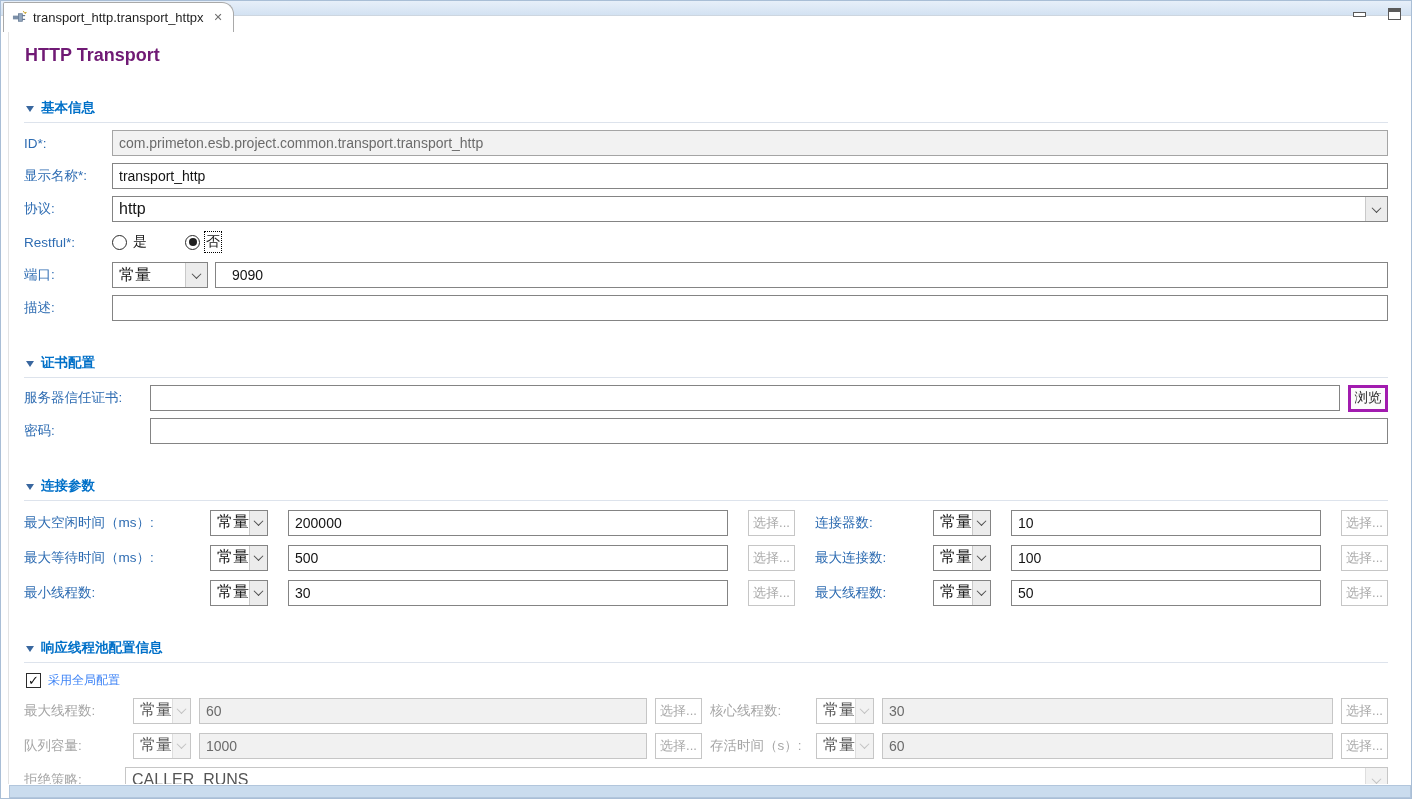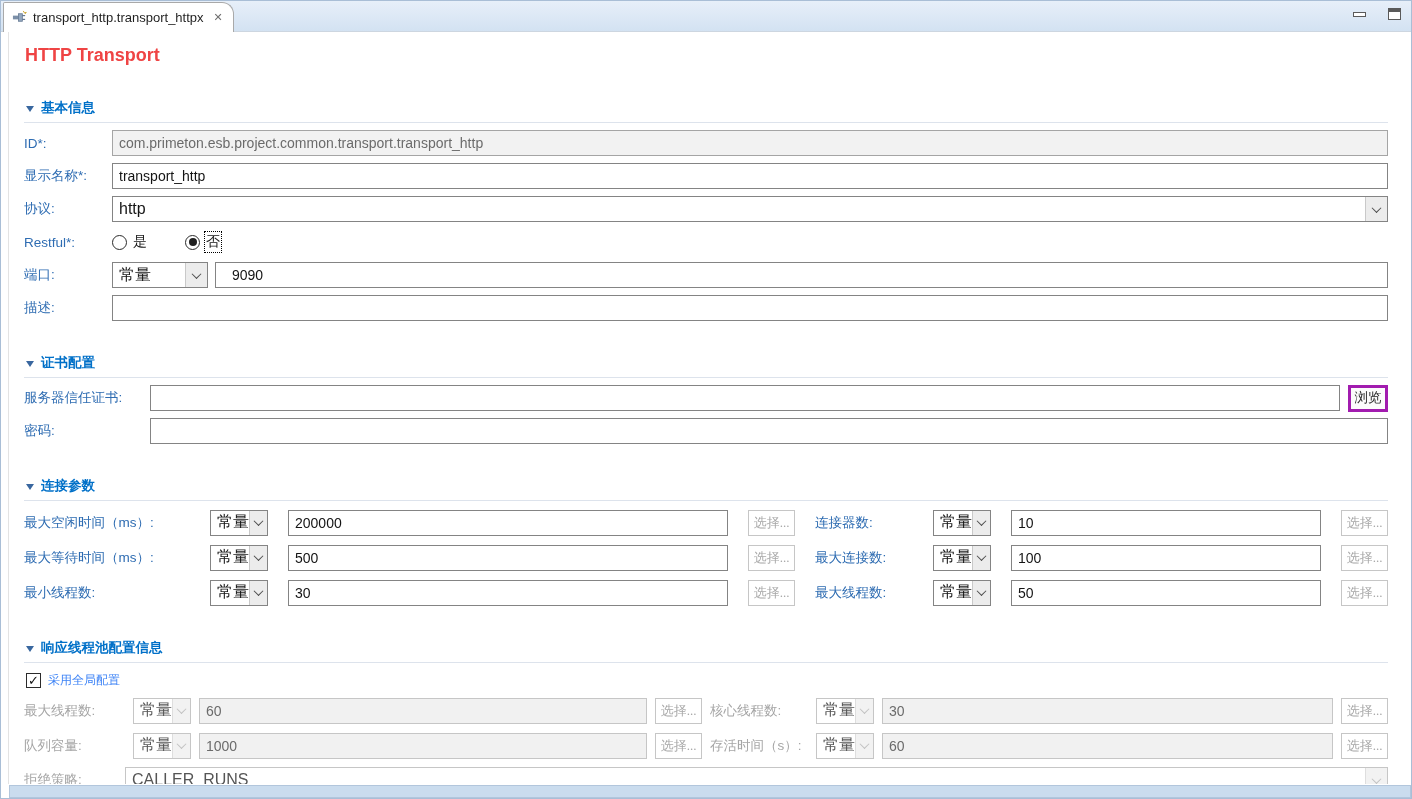--- a/index.html
+++ b/index.html
@@ -2,36 +2,36 @@
 <html><head>
 <meta charset="utf-8">
 <style>
   * { margin:0; padding:0; box-sizing:border-box; }
   html,body { background:#fff; }
   body { font-family:"Liberation Sans","DejaVu Sans",sans-serif; }
   .window { position:relative; width:1412px; height:799px; background:#fff; overflow:hidden;
             border:1px solid #a9bed6; }
 
   
-  .tabbar { position:relative; height:31px; background:linear-gradient(180deg,#e7eff9,#d3e2f2);
+  .tabbar { position:relative; height:15px; background:linear-gradient(180deg,#e7eff9,#d3e2f2);
             border-bottom:1px solid #cdd6e0;text-align:right; }
   .tab { position:absolute; left:2px; top:1px; height:30px; display:flex; align-items:center; gap:6px;
          padding:0 10px 0 8px; background:#fff; border:1px solid #a9a9a9; border-bottom:none;
          border-radius:2px 12px 0 0; }
   .tab-title { font-size:13px; color:#1f1f1f; }
   .tab-close { font-size:11px; color:#6f6f6f; margin-left:4px; cursor:pointer; }
   .winbtns { position:absolute; right:10px; top:7px; display:flex; gap:22px; align-items:center; }
   .min-ico { width:13px; height:5px; border:1px solid #5a5a5a; background:#fff; }
   .max-ico { width:13px; height:12px; border:1px solid #5a5a5a; background:#fff; position:relative; }
   .max-ico:before { content:""; position:absolute; left:0; right:0; top:0; height:3px; background:#5a5a5a; }
 
   
   .content { position:absolute; top:31px; left:7px; right:0; bottom:14px; background:#fff;
              border-left:1px solid #e3e3e3; padding:0 23px 0 15px; overflow:hidden; }
-  .page-title { margin:13px 0 6px 1px; font-size:18px; font-weight:bold; color:#ef4444; }
+  .page-title { margin:13px 0 6px 1px; font-size:18px; font-weight:bold; color:#701a75; }
 
   .sec-head { display:flex; align-items:center; gap:7px; margin-top:30px; padding:3px 0 5px 2px;
               border-bottom:1px solid #dde3ec; }
   .sec-head:first-of-type { margin-top:14px; }
   .tri { width:0; height:0; border-left:4.5px solid transparent; border-right:4.5px solid transparent;
          border-top:6px solid #39679f; margin-top:1px; cursor:pointer; }
   .sec-title { font-size:13.5px; font-weight:bold; color:#0070c8; }
 
   .row { display:flex; align-items:center; margin:7px 0; height:26px; }
   .lbl { font-size:13.5px; color:#2e6cb2; }
@@ -51,21 +51,21 @@
   .chev { width:7px; height:7px; border-right:1.6px solid #4d4d4d; border-bottom:1.6px solid #4d4d4d;
           transform:rotate(45deg) translate(-1px,-1px); }
   .combo.small .btn { width:18px; }
   .combo.disabled { border-color:#c6c6c6; }
   .combo.disabled .val { color:#555; }
   .combo.disabled .btn { background:#f2f2f2; border-left-color:#dedede; }
   .combo.disabled .chev { border-color:#c2c2c2; }
 
   
   .btn-sel { width:47px; height:26px; border:1px solid #c6c6c6; background:#fff; color:#a8a8a8;
-             font-size:13px; font-family:Liberation Serif, serif; }
+             font-size:13px; font-family:Liberation Sans, sans-serif; }
   .btn-browse { width:40px; height:27px; border:3px solid #a21caf; background:#fcfcfc; color:#2a2a2a;
                 font-size:13.5px; font-family:inherit; cursor:pointer; }
 
   
   .radio-group { display:flex; align-items:center; gap:38px; }
   .radio { display:flex; align-items:center; gap:6px; cursor:pointer; }
   .rdot { width:15px; height:15px; border:1px solid #2b2b2b; border-radius:50%; background:#fff;
           display:flex; align-items:center; justify-content:center; }
   .rdot.on:after { content:""; width:8px; height:8px; border-radius:50%; background:#1f1f1f; }
   .rlabel { font-size:14px; color:#141414; }

